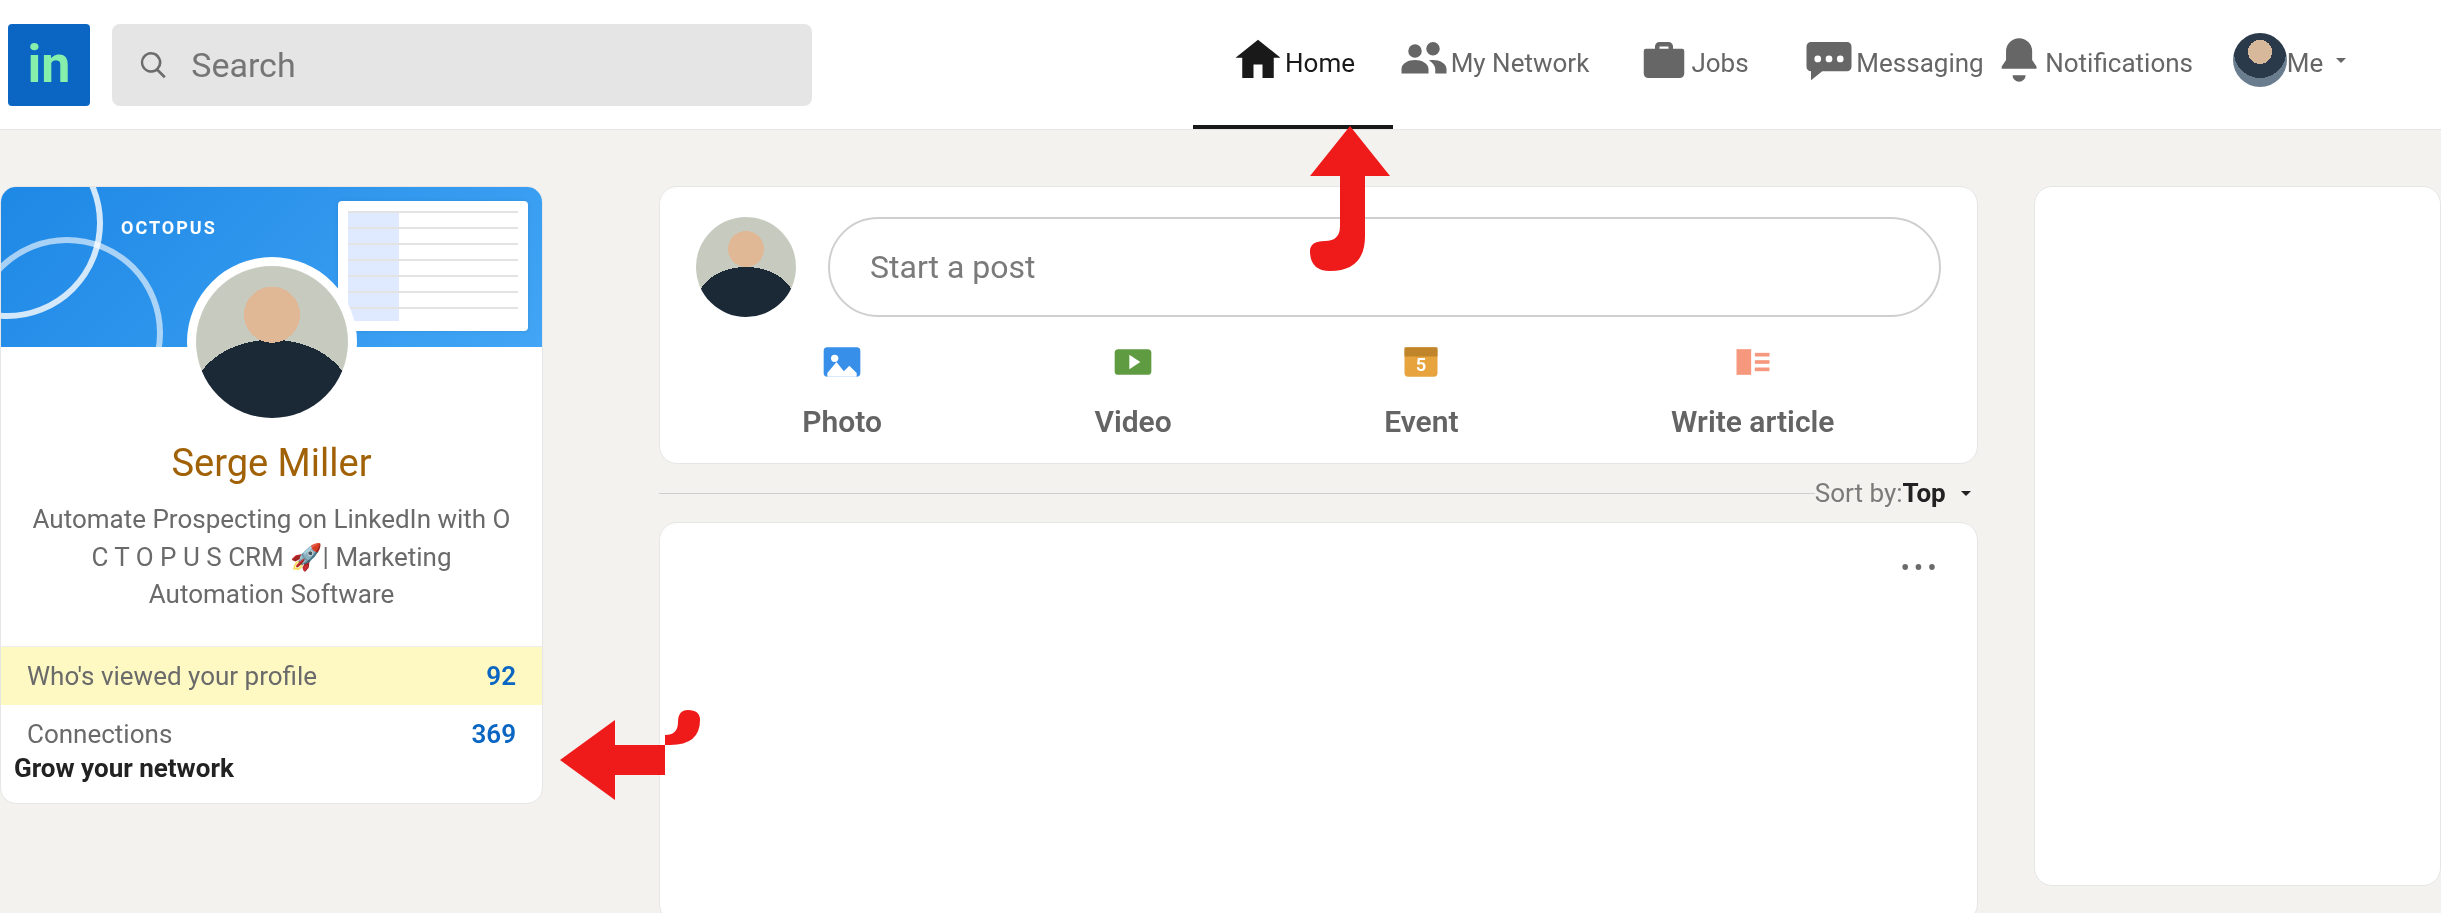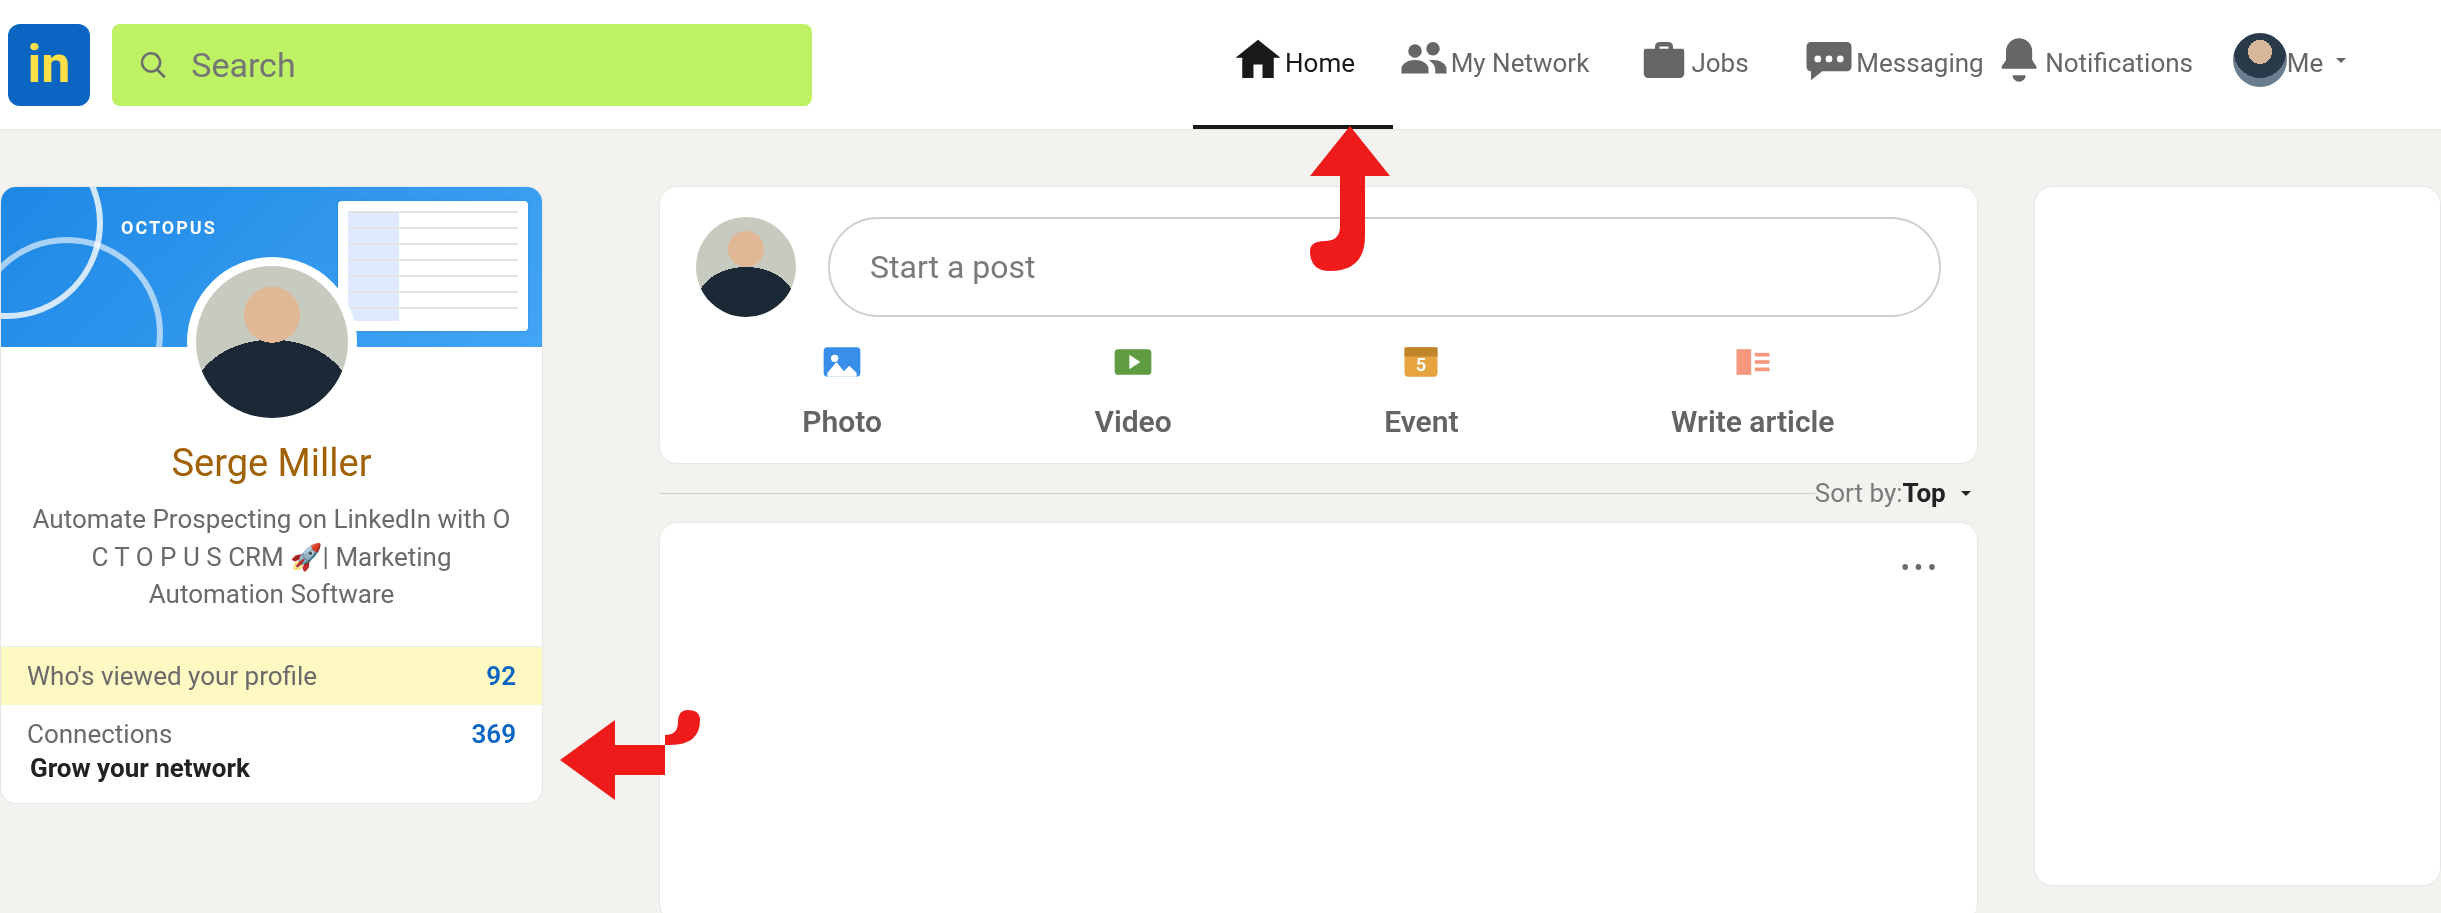--- a/index.html
+++ b/index.html
@@ -11,33 +11,33 @@
   border-bottom: 1px solid #e6e6e6;
   display: flex;
   align-items: center;
   height: 130px;
   padding: 0 8px;
 }
 .logo {
   width: 82px;
   height: 82px;
   background: #0a66c2;
-  color: #fde047;
+  color: #86efac;
   display: flex;
   align-items: center;
   justify-content: center;
   font-size: 52px;
   font-weight: 700;
-  border-radius: 12px;
+  border-radius: 4px;
   margin-right: 22px;
 }
 .search-wrap {
   display: flex;
   align-items: center;
-  background: #bef264;
+  background: #e5e5e5;
   border-radius: 8px;
   height: 82px;
   width: 700px;
   padding: 0 26px;
 }
 .search-wrap svg { width: 34px; height: 34px; fill: #6c6c6c; margin-right: 22px; }
 .search-input {
   border: none;
   background: transparent;
   outline: none;
@@ -125,21 +125,21 @@
 }
 .profile-name { text-align: center; font-size: 38px; color: #a16207; margin-bottom: 16px; }
 .profile-tagline { text-align: center; font-size: 26px; color: #6a6a6a; line-height: 1.45; padding: 0 26px 32px; }
 
 .stat-row {
   display: flex; justify-content: space-between; align-items: center;
   padding: 14px 26px; font-size: 26px; color: #6a6a6a; border-top: 1px solid #eeeeee;
 }
 .stat-row.highlight { background: #fef9c3; }
 .stat-val { color: #0a66c2; font-weight: 600; }
-.grow { font-size: 26px; font-weight: 700; color: #222; padding: 2px 29px 20px; }
+.grow { font-size: 26px; font-weight: 700; color: #222; padding: 2px 13px 20px; }
 
 
 .center-col { width: 1360px; display: flex; flex-direction: column; gap: 14px; margin-left: 60px; }
 .compose {
   background: #ffffff; border: 1px solid #e6e6e6; border-radius: 18px; padding: 30px 36px 24px;
 }
 .compose-top { display: flex; align-items: center; gap: 32px; margin-bottom: 11px; }
 .compose-top .avatar-med {
   width: 100px; height: 100px; border-radius: 50%;
   background: radial-gradient(circle at 50% 32%, #e0b896 0 18px, transparent 18px),

